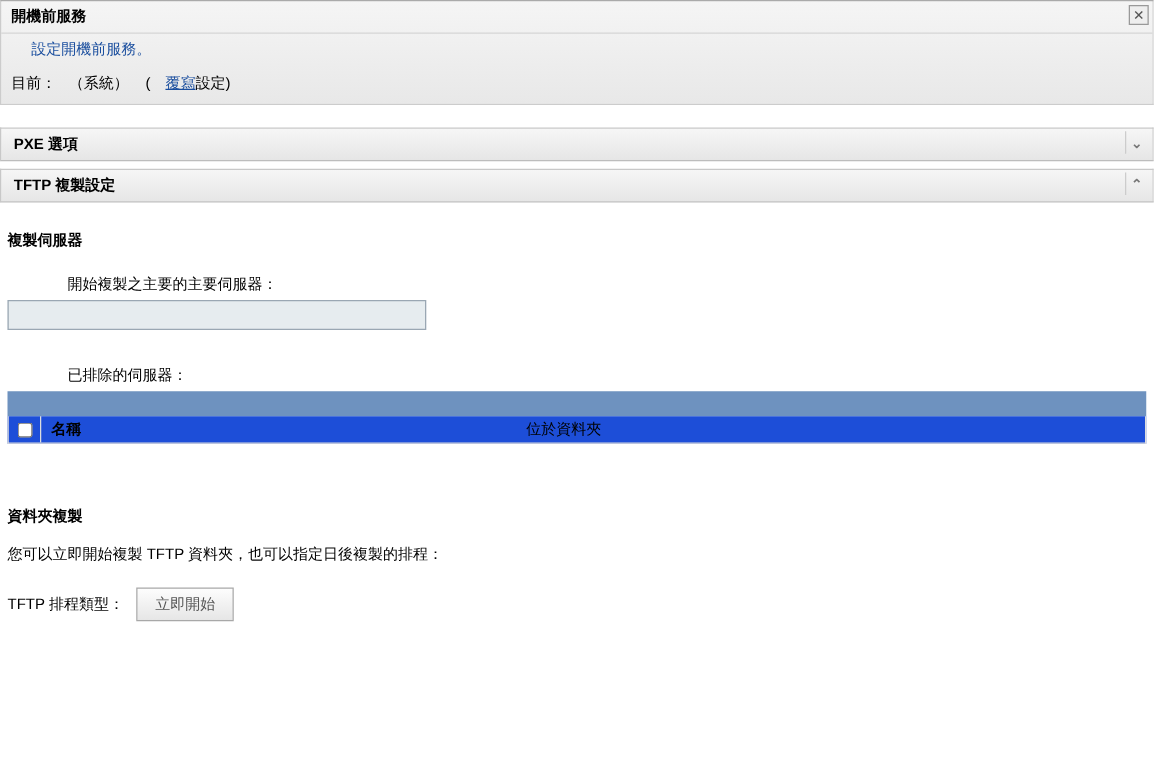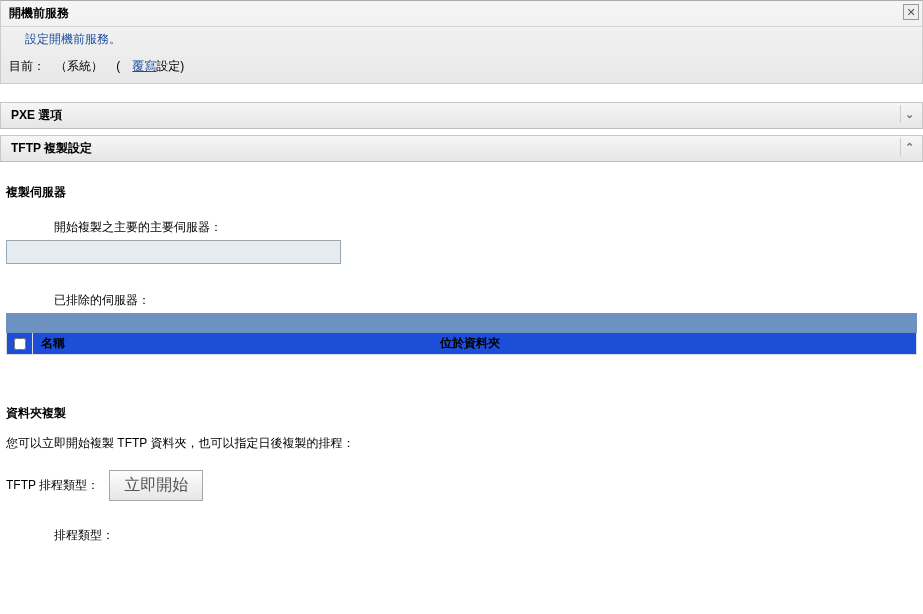--- a/index.html
+++ b/index.html
@@ -116,34 +116,33 @@
     align-items: center;
   }
   .th-name {
     width: 380px;
     padding: 0 8px;
     font-weight: bold;
   }
   .th-folder {
     flex: 1;
     padding: 0 8px;
-    font-weight: bold;
-    margin-left: 19px;
+    font-weight: normal;
   }
   .desc-text {
     margin-top: 13px;
   }
   .btn {
     display: inline-block;
     border: 1px solid #a8a8a8;
     background: linear-gradient(#fdfdfd, #e6e6e6);
     padding: 4px 14px;
     cursor: pointer;
     color: #555;
-    font-size: 16px;
+    font-size: 12px;
   }
   .row {
     display: flex;
     align-items: center;
     gap: 10px;
     margin-top: 18px;
   }
   .select {
     width: 214px;
     height: 22px;
@@ -218,19 +217,18 @@
   </div>
 
   <div class="section-title" style="margin-top:50px;">資料夾複製</div>
   <div class="desc-text">您可以立即開始複製 TFTP 資料夾，也可以指定日後複製的排程：</div>
 
   <div class="row">
     <span>TFTP 排程類型：</span>
     <span class="btn">立即開始</span>
   </div>
 
-  <div class="label" style="margin-top:26px;">排程類型：</div>
 
 </div>
 
 <div class="footer">
   
 </div>
 
 </body></html>

